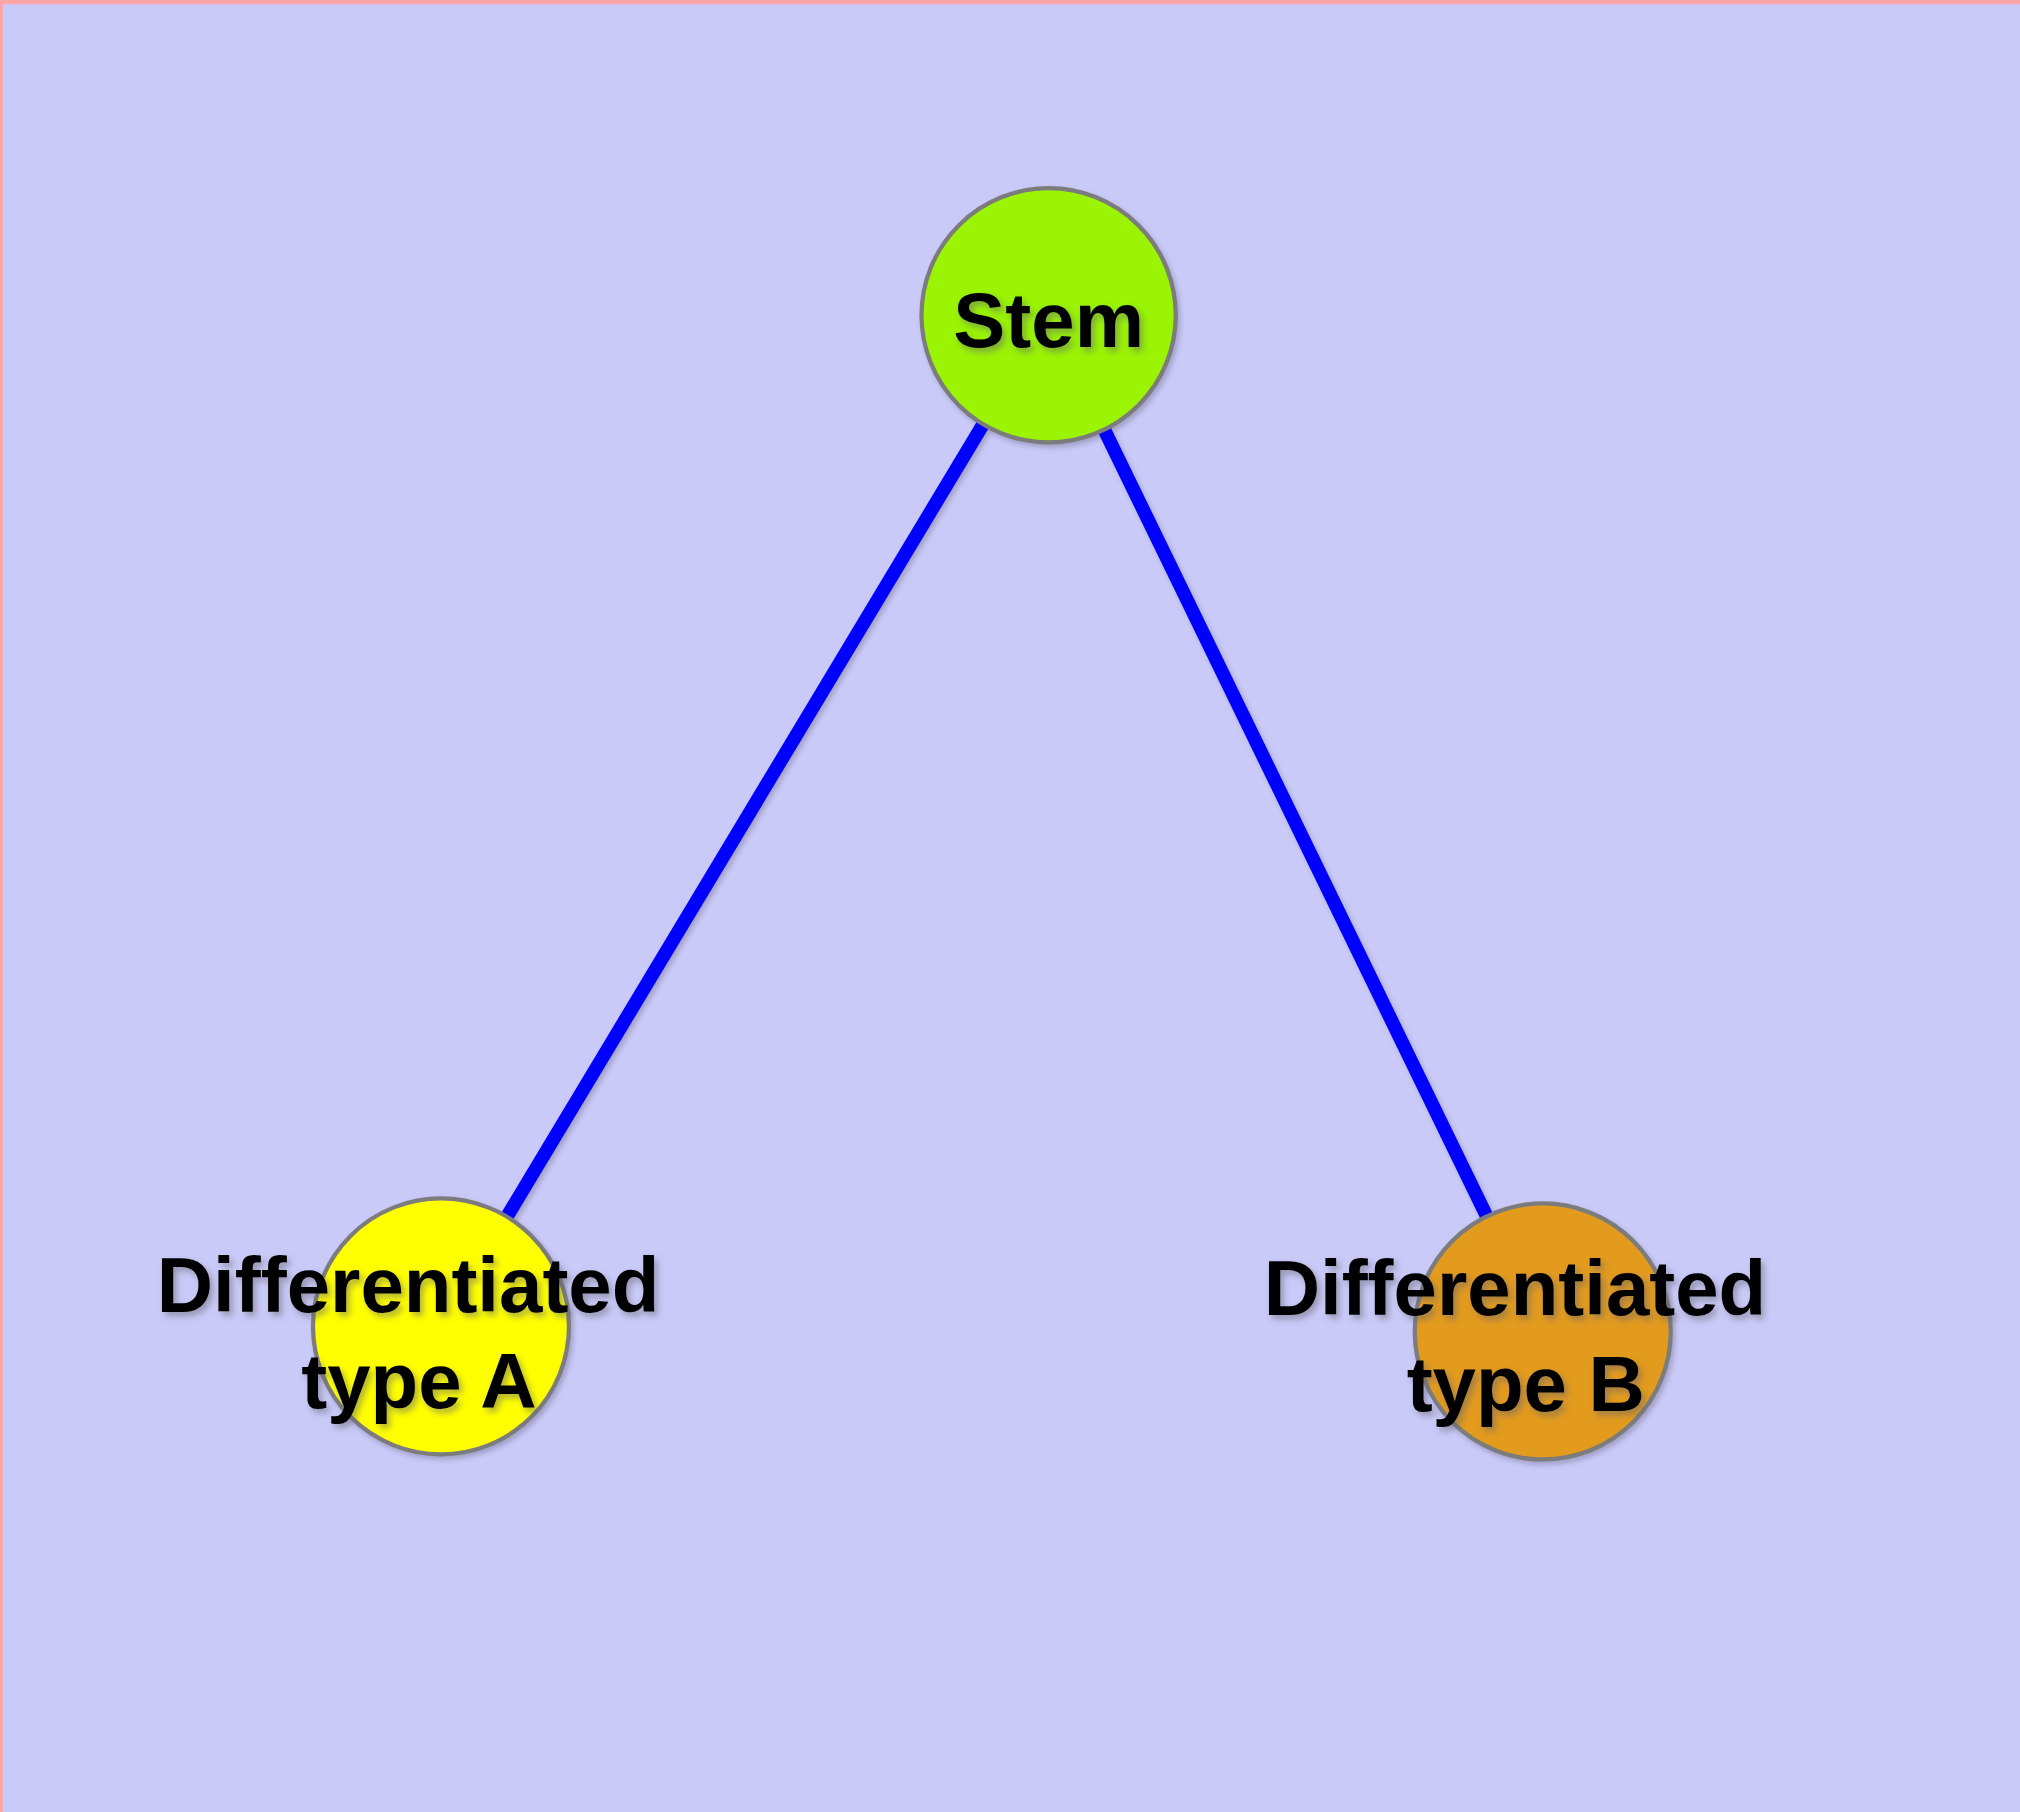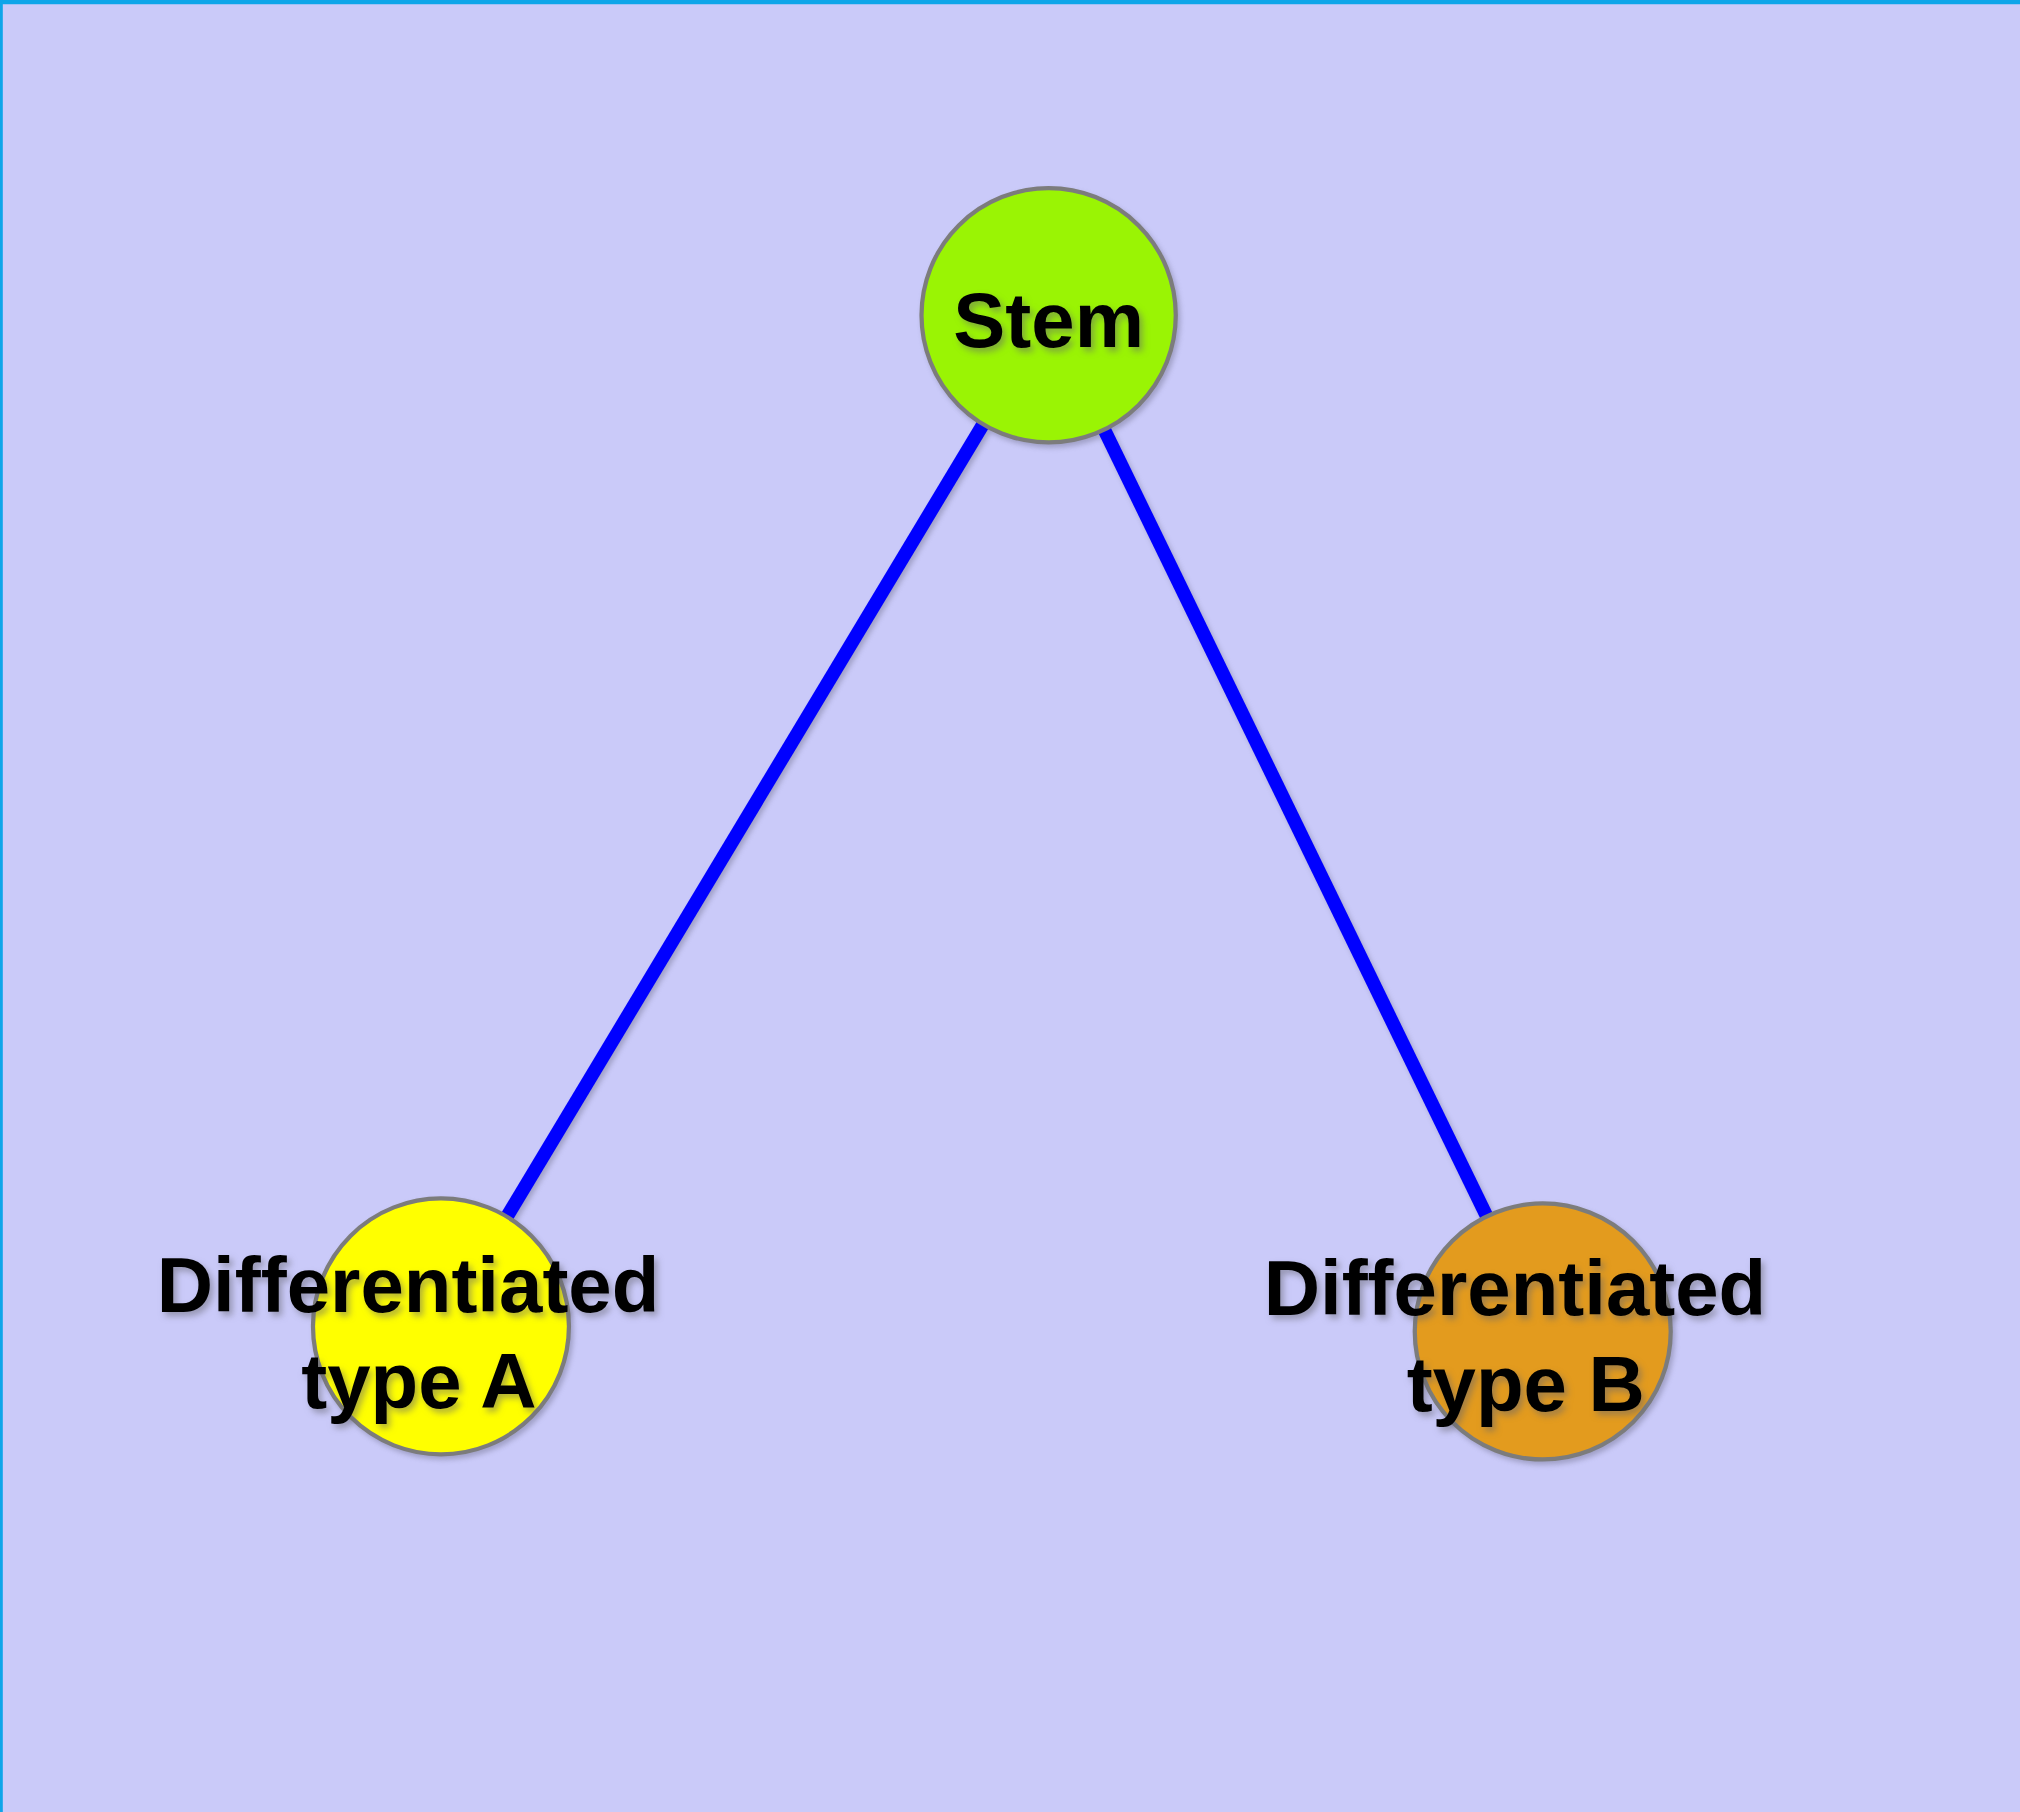--- a/index.html
+++ b/index.html
@@ -5,21 +5,21 @@
   html, body {
     margin: 0;
     padding: 0;
     background: #ffffff;
     font-family: "Liberation Sans", sans-serif;
   }
   .stage {
     position: relative;
     width: 2021px;
     height: 1812px;
-    background: #0ea5e9;
+    background: #fca5a5;
     overflow: hidden;
   }
   .graph-svg {
     position: absolute;
     left: 0;
     top: 0;
     display: block;
   }
   .edge {
     stroke-width: 16;

